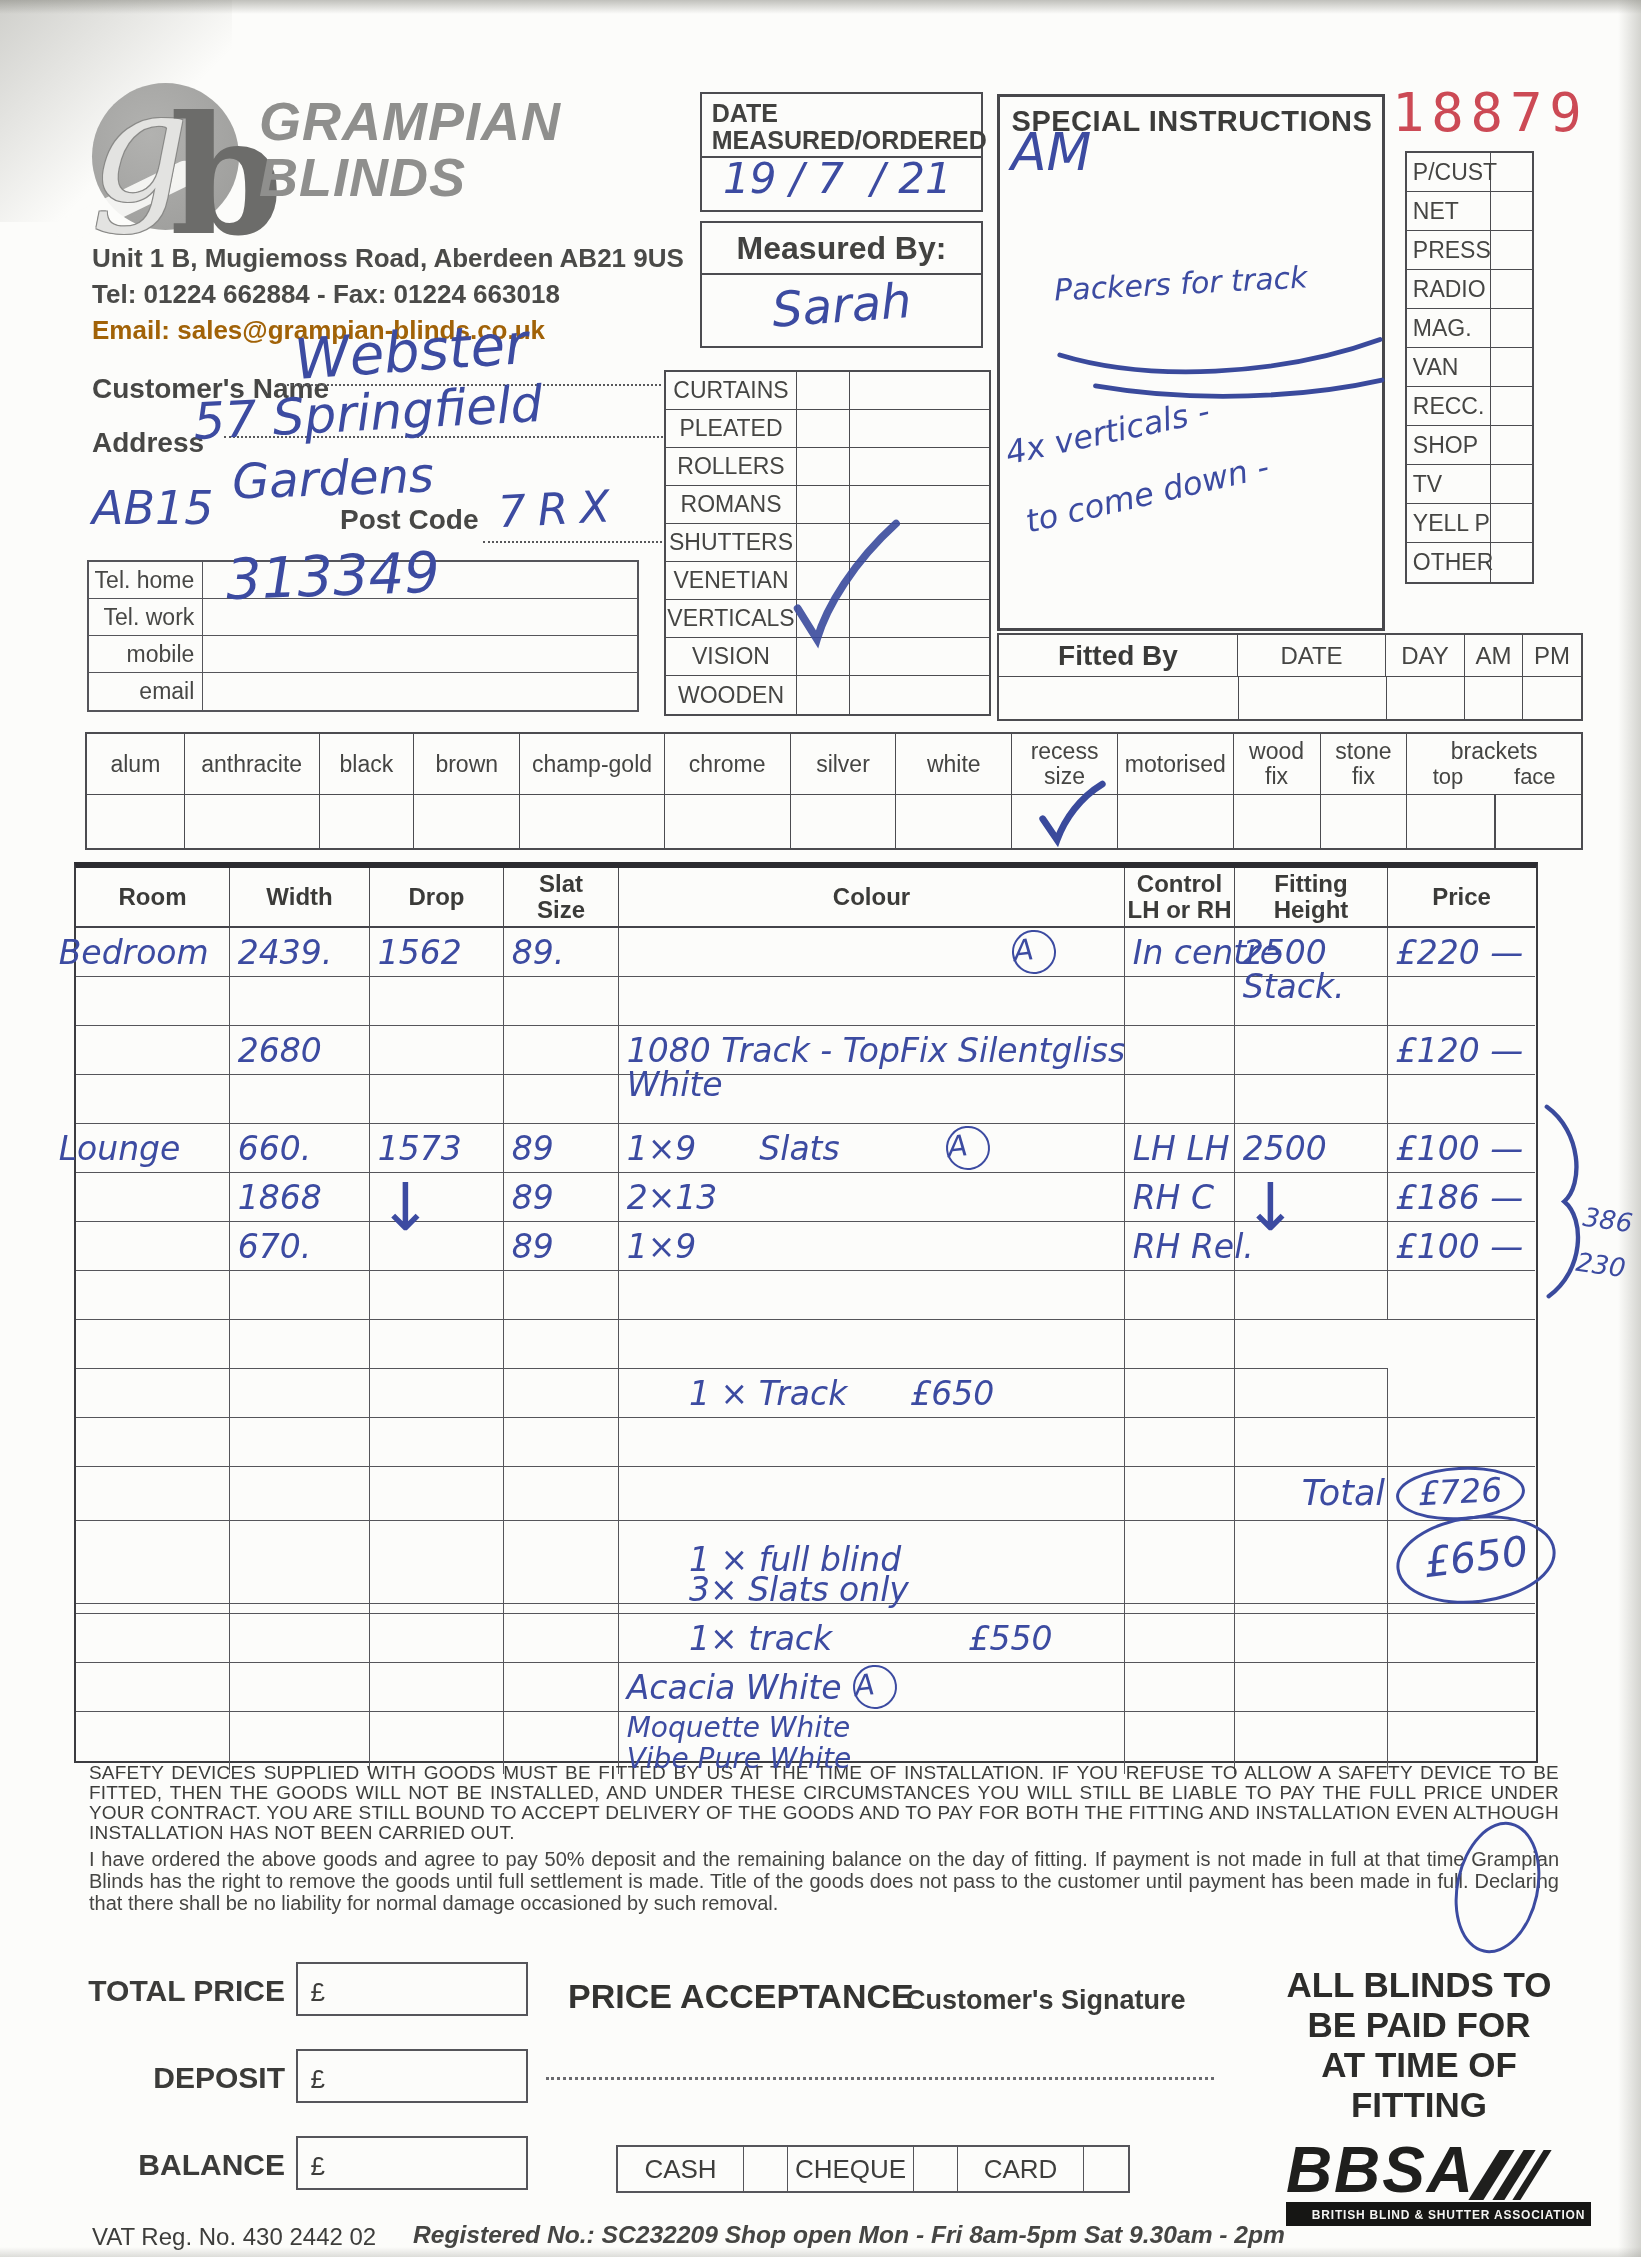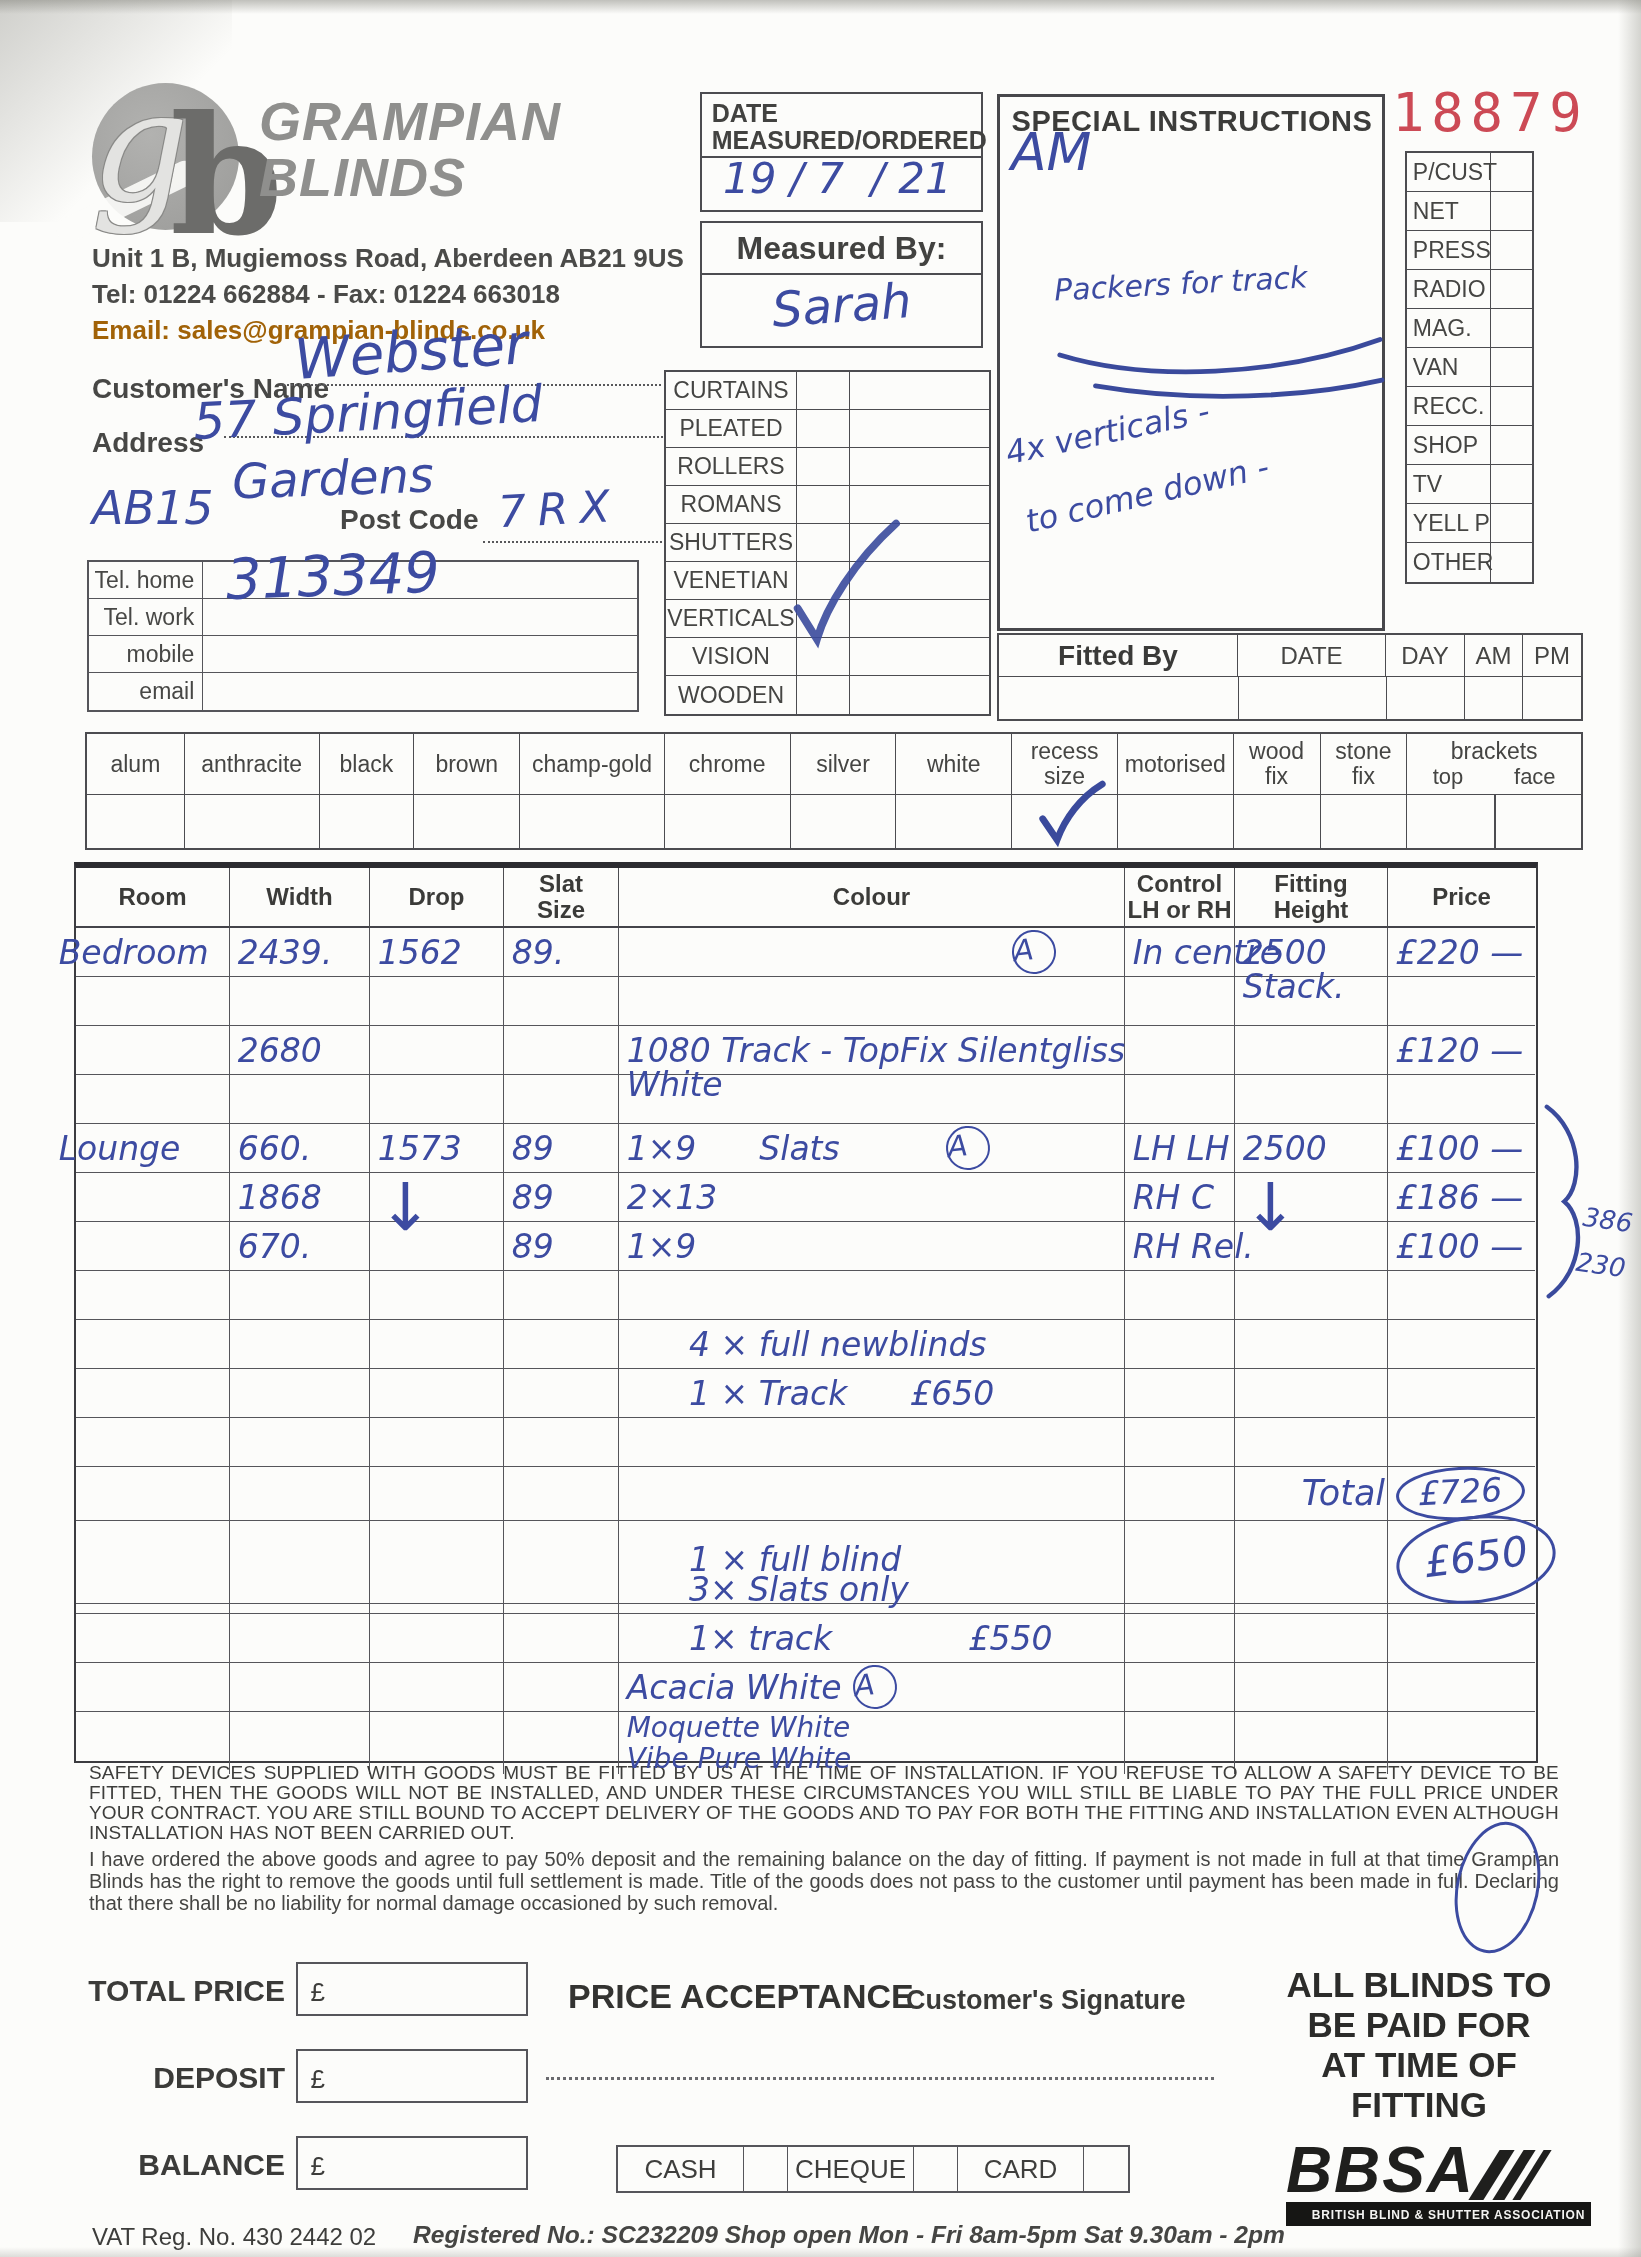--- a/index.html
+++ b/index.html
@@ -544,23 +544,20 @@
           <div class="oc"></div>
           <div class="oc"></div>
           <div class="oc"></div>
           <div class="oc"></div>
         </div>
         <div class="orow">
           <div class="oc"></div>
           <div class="oc"></div>
           <div class="oc"></div>
           <div class="oc"></div>
-          <div class="oc mid">
-            <span>4 × full newblinds</span>
-          </div>
           <div class="oc"></div>
           <div class="oc"></div>
           <div class="oc"></div>
         </div>
         <div class="orow">
           <div class="oc"></div>
           <div class="oc"></div>
           <div class="oc"></div>
           <div class="oc"></div>
           <div class="oc mid">

